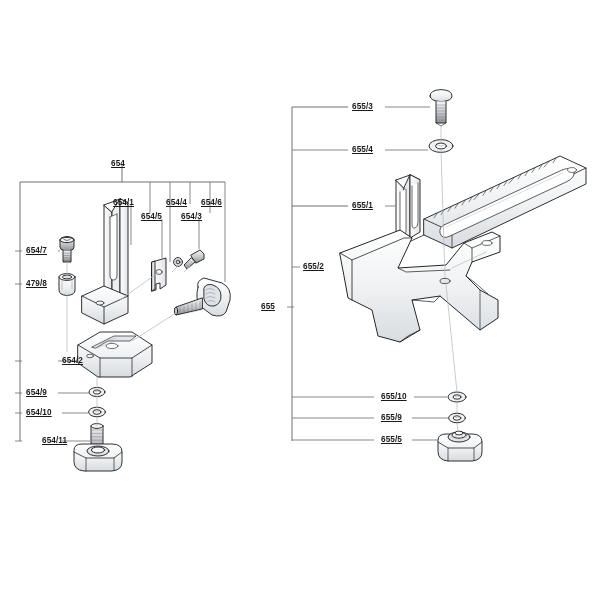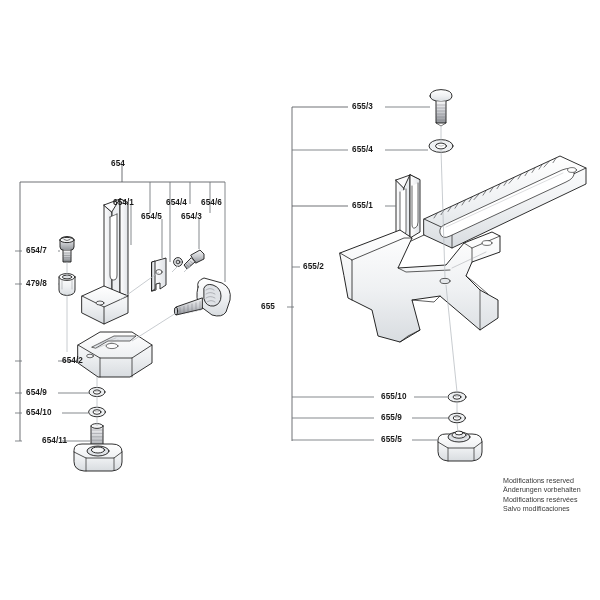--- a/index.html
+++ b/index.html
@@ -30,20 +30,21 @@
   }
   .callout-label {
     position: absolute;
     font-family: "Liberation Sans", sans-serif;
     font-size: 8.2px;
     font-weight: bold;
     color: #1a1a1a;
     letter-spacing: 0.1px;
     white-space: nowrap;
     line-height: 1;
+    text-decoration: underline;
   }
   .footer-note {
     position: absolute;
     left: 503px;
     top: 477px;
     font-family: "Liberation Sans", sans-serif;
     font-size: 7.1px;
     color: #3a3a3a;
     line-height: 1.33;
     white-space: nowrap;
@@ -360,20 +361,14 @@
 
   <div class="callout-label" style="left:261px; top:303px;">655</div>
   <div class="callout-label" style="left:352px; top:103px;">655/3</div>
   <div class="callout-label" style="left:352px; top:146px;">655/4</div>
   <div class="callout-label" style="left:352px; top:202px;">655/1</div>
   <div class="callout-label" style="left:303px; top:263px;">655/2</div>
   <div class="callout-label" style="left:381px; top:393px;">655/10</div>
   <div class="callout-label" style="left:381px; top:414px;">655/9</div>
   <div class="callout-label" style="left:381px; top:436px;">655/5</div>
 
-  <div class="footer-note">
-    <div>Modifications reserved</div>
-    <div>Änderungen vorbehalten</div>
-    <div>Modifications resérvées</div>
-    <div>Salvo modificaciones</div>
-  </div>
 
 </div>
 
 </body></html>

